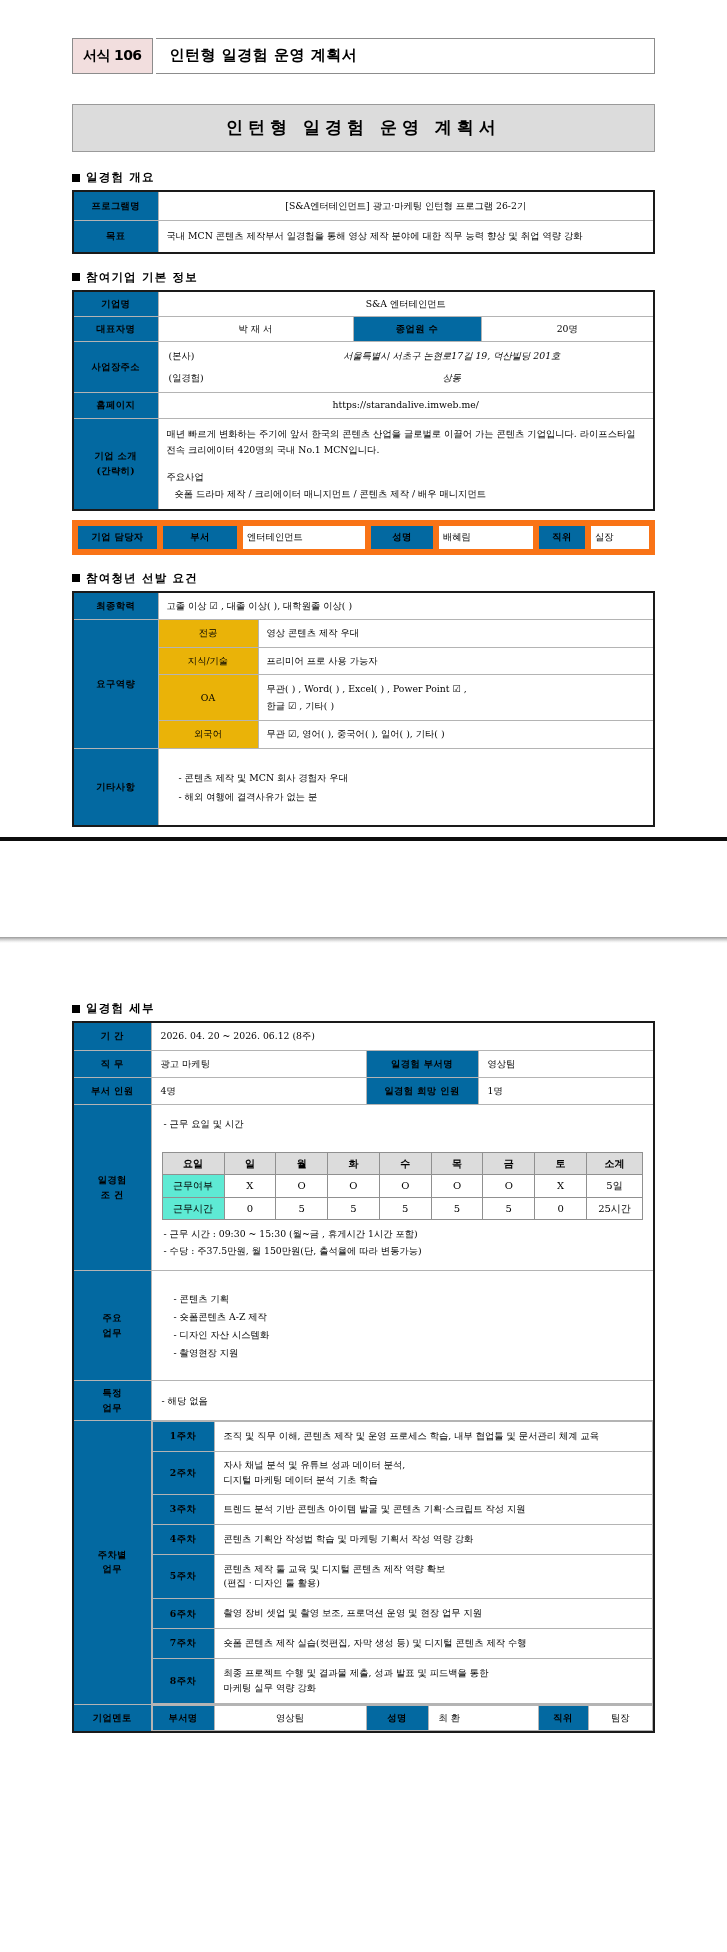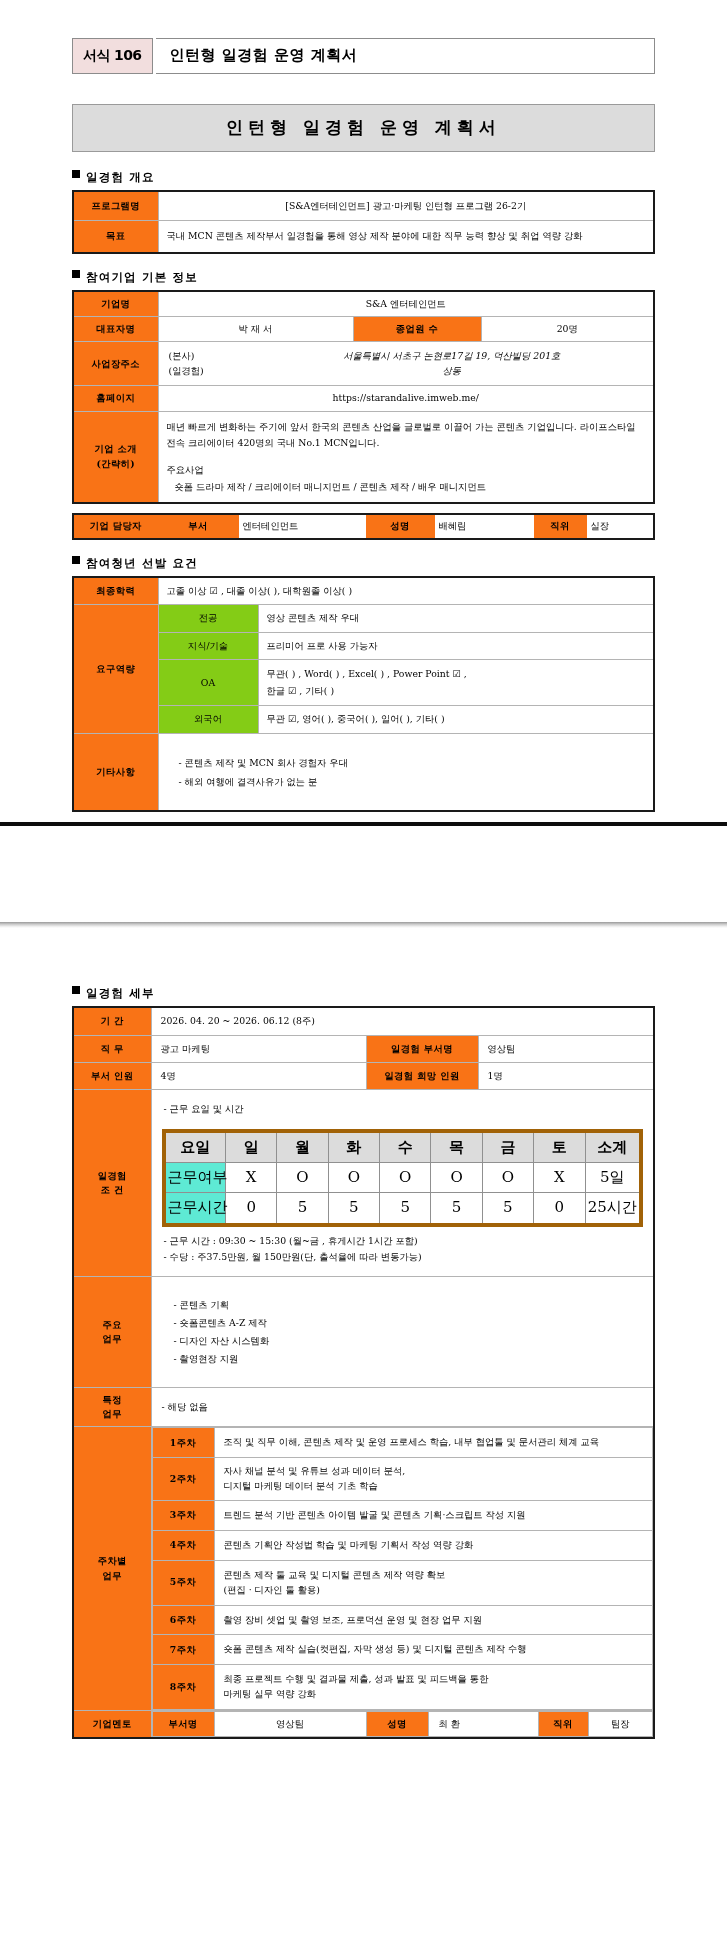--- a/index.html
+++ b/index.html
@@ -92,21 +92,21 @@
   }
 
   
   .sec-head {
     font-family: "DejaVu Serif", "Liberation Serif", serif;
     font-weight: bold;
     font-size: 11.5px;
     letter-spacing: 1.2px;
     margin: 16px 0 5px 0;
     display: flex;
-    align-items: flex-start;
+    align-items: center;
     gap: 6px;
   }
   .sec-head .bullet {
     display: inline-block;
     width: 8px; height: 8px;
     background: #000;
   }
 
   
   table.doc {
@@ -119,69 +119,70 @@
   table.doc.outer {
     border: 2px solid #1a1a1a;
   }
   table.doc td {
     border: 1px solid #b4b4b4;
     padding: 5px 7px;
     vertical-align: middle;
     word-break: keep-all;
   }
   td.lbl {
-    background: #f97316;
+    background: #0369a1;
     text-align: center;
     font-weight: bold;
     letter-spacing: 0.4px;
   }
   td.lbl-sub {
-    background: #84cc16;
+    background: #eab308;
     text-align: center;
   }
   td.ctr { text-align: center; }
   td.lft { text-align: left; }
 
   
   .addr-grid {
     display: grid;
     grid-template-columns: 92px 1fr;
+    row-gap: 7px;
     align-items: center;
   }
   .addr-grid .k { text-align: left; padding-left: 2px; }
   .addr-grid .v { text-align: center; font-style: italic; }
 
   .intro-body p { margin: 0; }
   .intro-body .spacer { height: 11px; }
 
   
   table.contact {
     width: 100%;
     border-collapse: collapse;
     table-layout: fixed;
     border: 2px solid #1a1a1a;
     font-size: 9.3px;
     margin-top: 9px;
   }
   table.contact td {
-    border: 1px solid #f97316;
+    border: 6px solid #f97316;
     padding: 5px 4px;
     vertical-align: middle;
   }
 
   
   .inner-wrap { padding: 4px 0 2px 0; }
   .cond-line { margin: 0 0 5px 2px; }
   table.sched {
     width: 100%;
     border-collapse: collapse;
     table-layout: fixed;
-    border: 4px solid #a16207;
-    font-size: 15px;
-    margin: 12px 0 7px 0;
+    border: 1px solid #a16207;
+    font-size: 10px;
+    margin: 20px 0 7px 0;
   }
   table.sched td, table.sched th {
     border: 1px solid #909090;
     padding: 3px 2px;
     text-align: center;
     font-weight: normal;
   }
   table.sched tr.hdr td {
     background: #dcdcdc;
     font-weight: bold;

